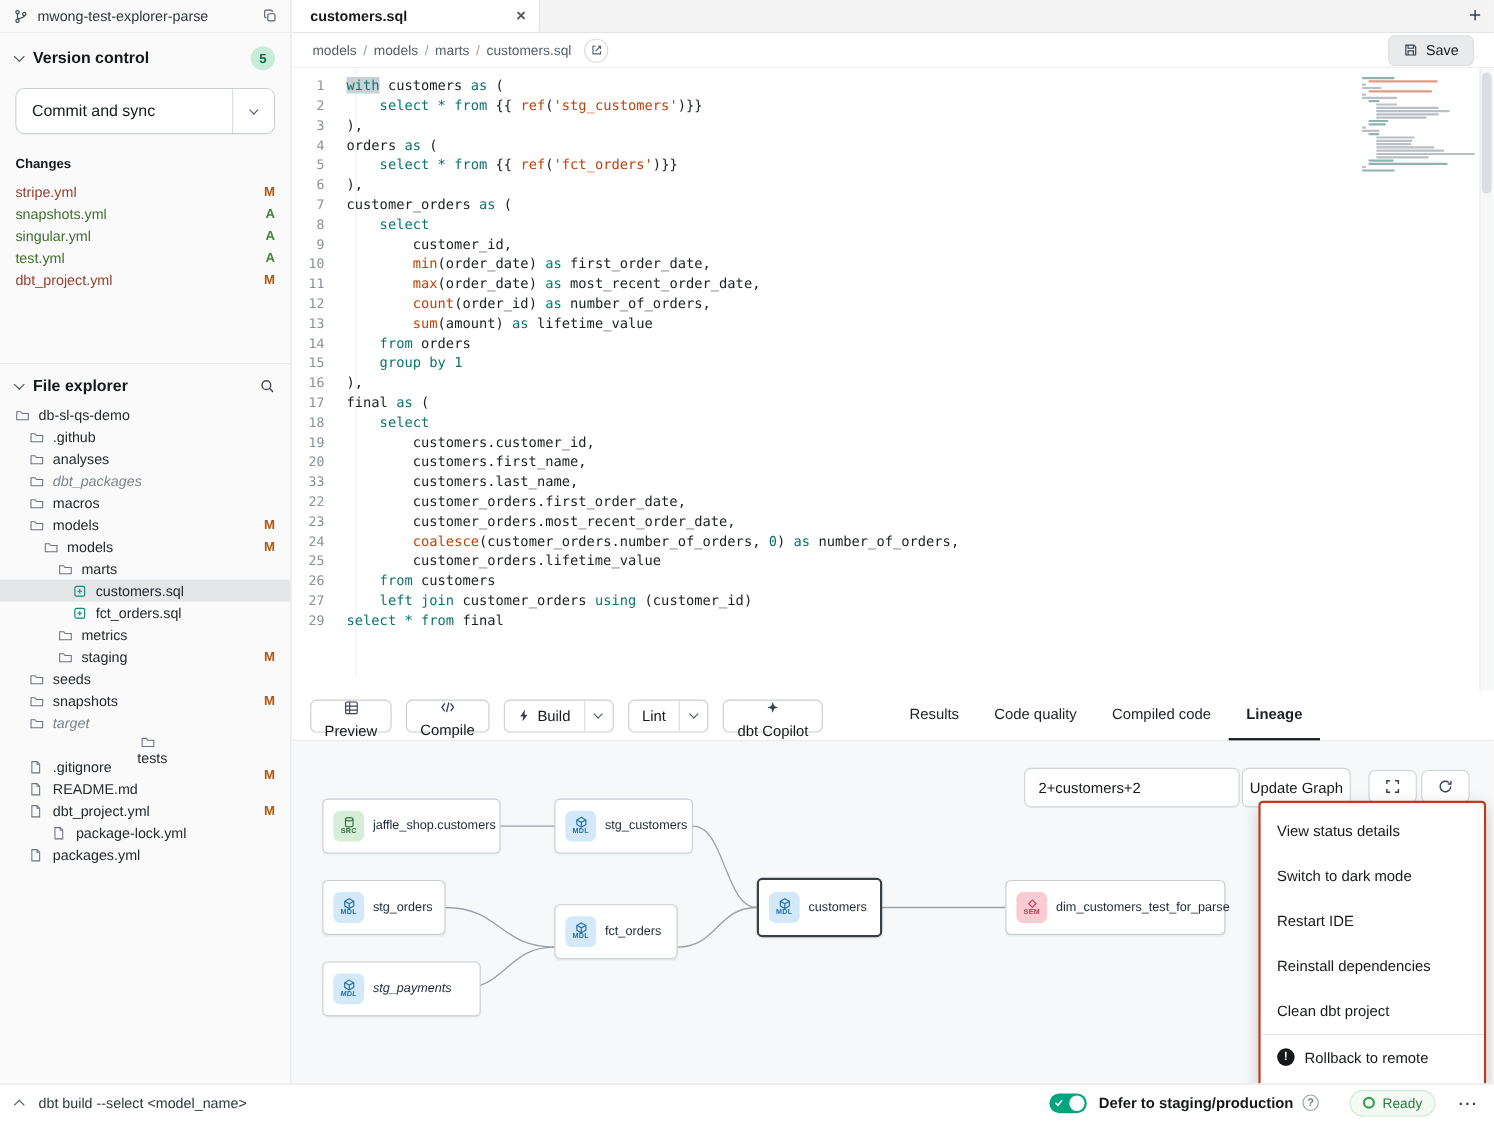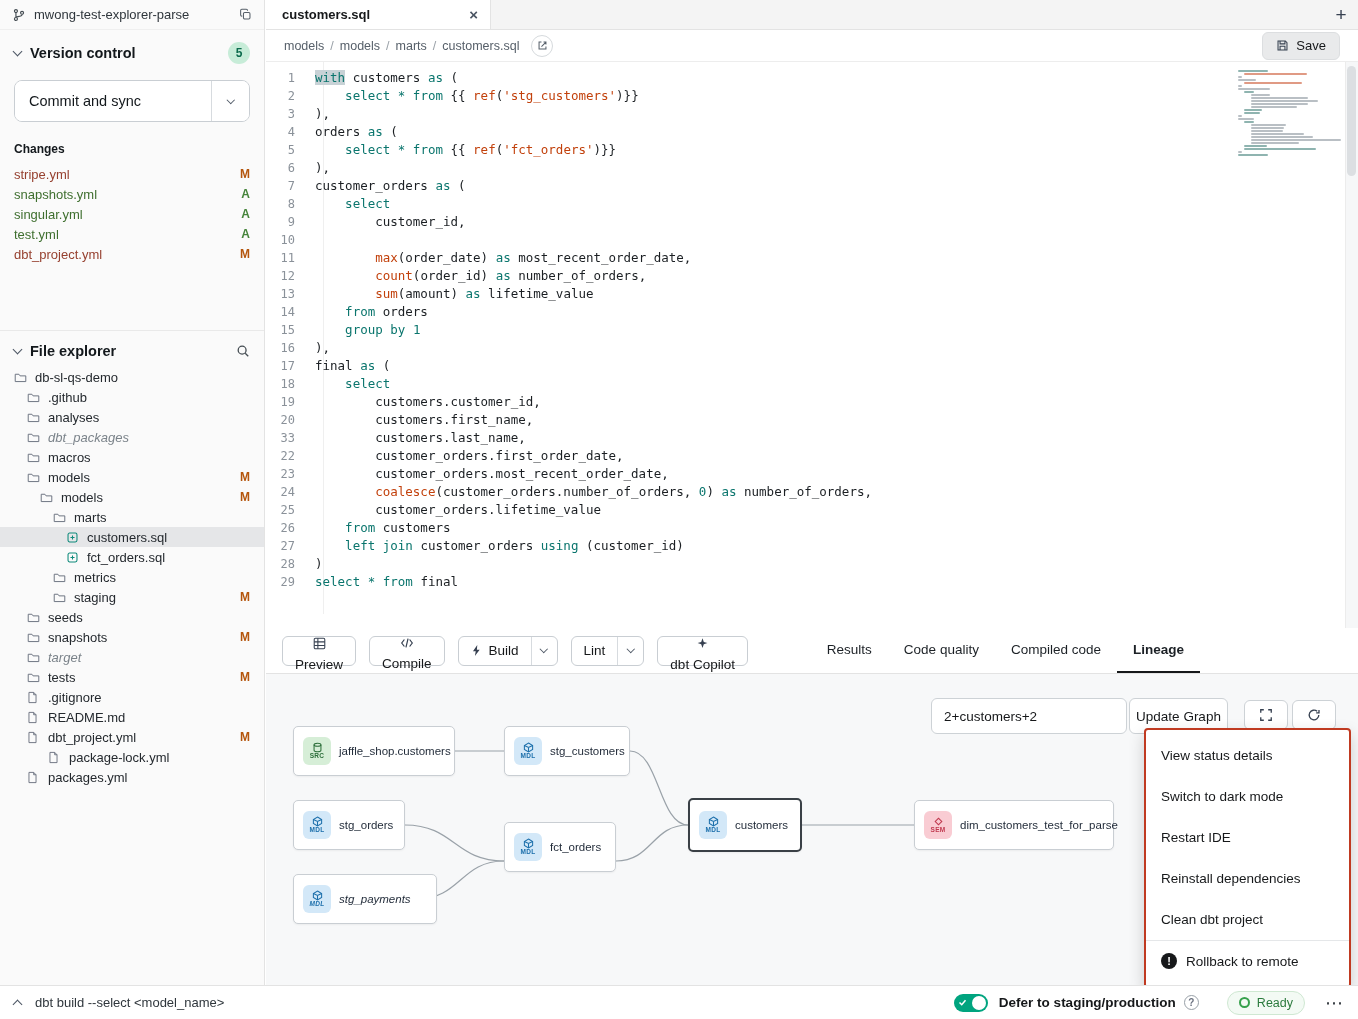--- a/index.html
+++ b/index.html
@@ -301,21 +301,21 @@
           <span class="tstatus st-M">M</span>
         </div>
         <div class="tree-row" style="padding-left: 27px;">
           <span class="ticon">
             <svg width="13" height="13" viewBox="0 0 16 16" fill="none" stroke="#6b7280" stroke-width="1.2">
               <path d="M1.5 13v-9h4.5l1.5 2h7v7z"></path>
             </svg>
           </span>
           <span class="tlabel muted">target</span>
         </div>
-        <div class="tree-row" style="padding-left: 27px;">
+        <div class="tree-row" style="padding-left: 27px; flex-direction: column;">
           <span class="ticon">
             <svg width="13" height="13" viewBox="0 0 16 16" fill="none" stroke="#6b7280" stroke-width="1.2">
               <path d="M1.5 13v-9h4.5l1.5 2h7v7z"></path>
             </svg>
           </span>
           <span class="tlabel">tests</span>
           <span class="tstatus st-M">M</span>
         </div>
         <div class="tree-row" style="padding-left: 27px;">
           <span class="ticon">
@@ -435,20 +435,21 @@
           <div class="crow">
             <span class="ln">8</span>
             <span class="cd">    <span class="k">select</span></span>
           </div>
           <div class="crow">
             <span class="ln">9</span>
             <span class="cd">        customer_id,</span>
           </div>
           <div class="crow">
             <span class="ln">10</span>
+            <span class="cd">        <span class="f">min</span>(order_date) <span class="k">as</span> first_order_date,</span>
           </div>
           <div class="crow">
             <span class="ln">11</span>
             <span class="cd">        <span class="f">max</span>(order_date) <span class="k">as</span> most_recent_order_date,</span>
           </div>
           <div class="crow">
             <span class="ln">12</span>
             <span class="cd">        <span class="f">count</span>(order_id) <span class="k">as</span> number_of_orders,</span>
           </div>
           <div class="crow">
@@ -503,24 +504,20 @@
             <span class="ln">25</span>
             <span class="cd">        customer_orders.lifetime_value</span>
           </div>
           <div class="crow">
             <span class="ln">26</span>
             <span class="cd">    <span class="k">from</span> customers</span>
           </div>
           <div class="crow">
             <span class="ln">27</span>
             <span class="cd">    <span class="k">left</span> <span class="k">join</span> customer_orders <span class="k">using</span> (customer_id)</span>
-          </div>
-          <div class="crow">
-            <span class="ln">28</span>
-            <span class="cd">)</span>
           </div>
           <div class="crow">
             <span class="ln">29</span>
             <span class="cd"><span class="k">select</span> <span class="k">*</span> <span class="k">from</span> final</span>
           </div>
         </div>
       <div id="minimap">
           <div class="mm" style="margin-left: 0px; width: 30.4px; background: rgb(143, 180, 176);"></div>
           <div class="mm" style="margin-left: 6.4px; width: 62.4px; background: rgb(224, 154, 132);"></div>
           <div class="mm" style="margin-left: 0px; width: 4px; background: rgb(185, 191, 196);"></div>

